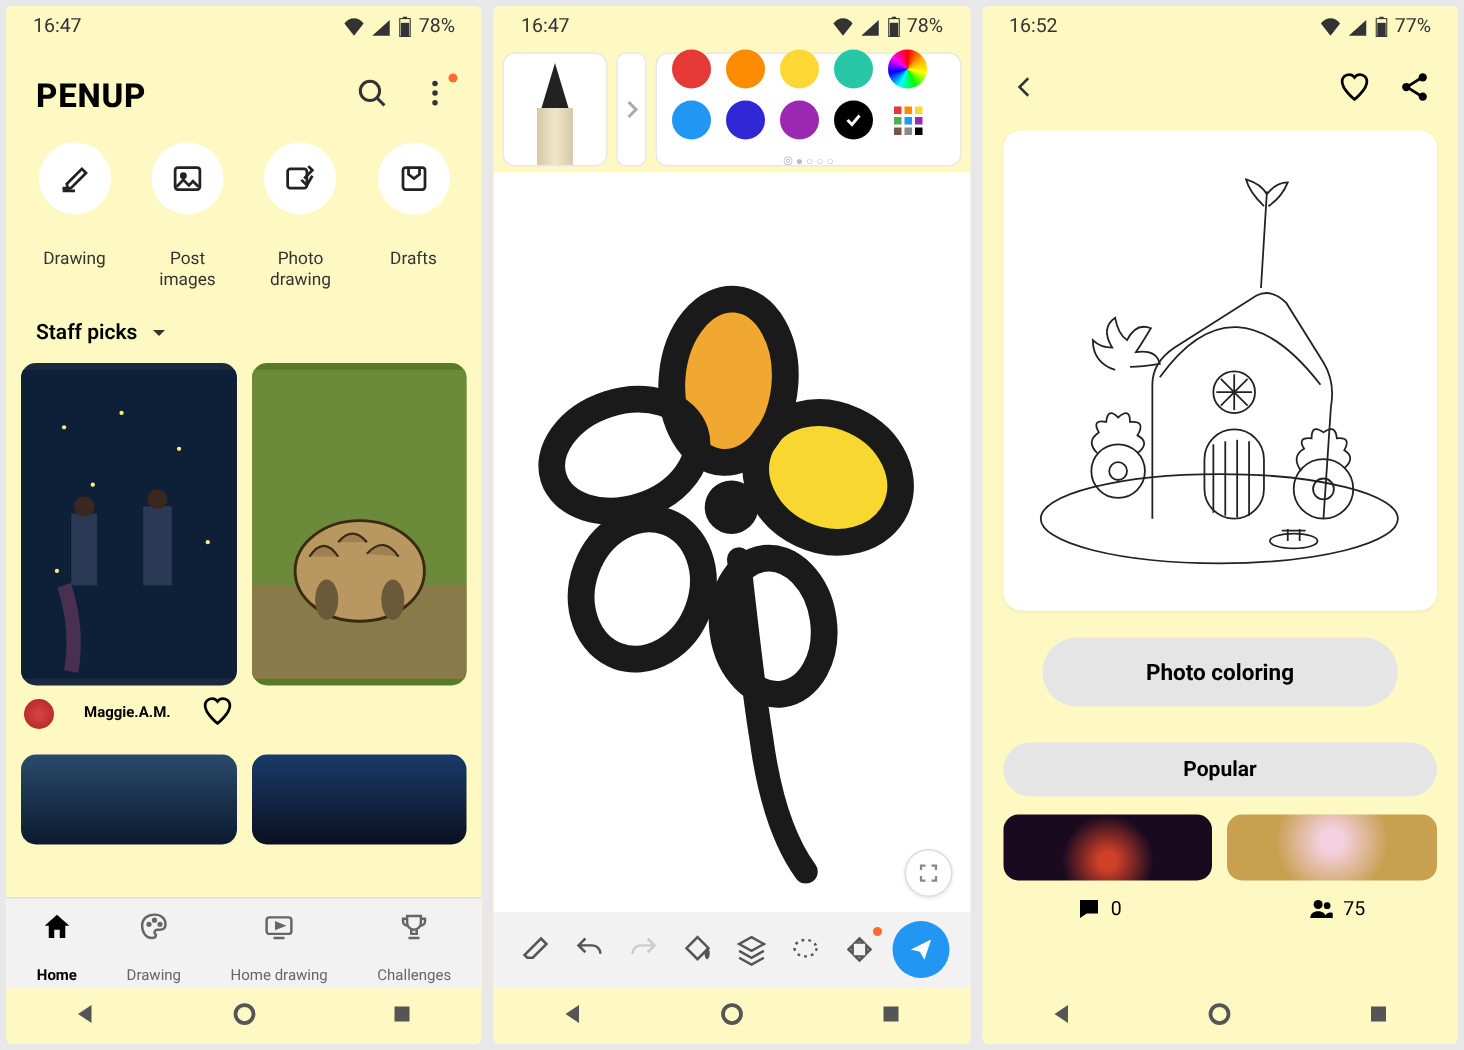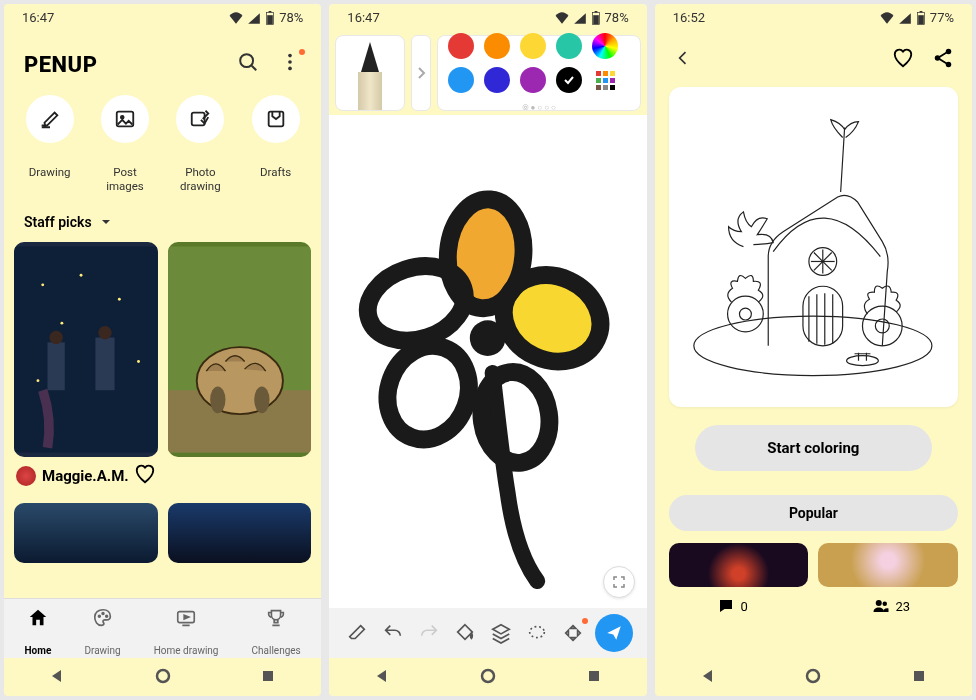--- a/index.html
+++ b/index.html
@@ -19,21 +19,21 @@
   .quick-actions { display: flex; justify-content: space-around; padding: 4px 8px 12px; }
   .qa-item { display: flex; flex-direction: column; align-items: center; gap: 22px; width: 66px; }
   .qa-circle { width: 48px; height: 48px; background: #fff; border-radius: 50%; display: flex; align-items: center; justify-content: center; }
   .qa-circle svg { width: 22px; height: 22px; }
   .qa-label { font-size: 11.5px; text-align: center; color: #333; line-height: 1.25; }
   .section-dd { display: flex; align-items: center; gap: 8px; padding: 8px 20px; font-size: 14px; font-weight: 600; }
   .gallery { display: grid; grid-template-columns: 1fr 1fr; gap: 10px; padding: 4px 10px; }
   .art-card { display: flex; flex-direction: column; }
   .art-img { width: 100%; height: 215px; border-radius: 10px; background: #1a2840; position:relative; overflow:hidden;}
   .art-meta { display: flex; align-items: center; justify-content: space-between; padding: 6px 2px; }
-  .art-user { display: flex; align-items: center; gap: 6px; font-size: 15px; font-weight: 700; }
+  .art-user { display: flex; align-items: center; gap: 20px; font-size: 10px; font-weight: 700; }
   .avatar-dot { width: 20px; height: 20px; border-radius: 50%; background: #c94; }
   .gallery2 { display: grid; grid-template-columns: 1fr 1fr; gap: 10px; padding: 4px 10px; }
   .art-img2 { height: 60px; border-radius: 10px; background: linear-gradient(#2a4a6a,#0b1a30); }
   .nav-bar { display: flex; justify-content: space-around; padding: 8px 4px 2px; background: #f2f2f2; border-top: 0.5px solid #ddd; }
   .nav-item { display: flex; flex-direction: column; align-items: center; gap: 16px; }
   .nav-item svg { width: 22px; height: 22px; }
   .nav-label { font-size: 10px; color: #666; }
   .nav-item.active .nav-label { color: #000; font-weight: 700; }
   .sys-nav { display: flex; justify-content: space-around; align-items: center; padding: 10px 0 8px; }
   .sys-nav .shape { width: 16px; height: 16px; }
@@ -438,21 +438,21 @@
         <path d="M195 218 Q188 208 197 203 Q192 195 202 196 Q202 186 210 192 Q218 186 219 196 Q229 195 224 204 Q232 209 224 216"></path>
         <circle cx="72" cy="218" r="18"></circle>
             <circle cx="72" cy="218" r="6"></circle>
         <path d="M58 206 Q50 198 59 192 Q54 183 64 185 Q65 175 72 182 Q80 175 80 185 Q91 184 85 194 Q94 199 85 206"></path>
         <path d="M70 150 Q55 145 55 130 Q60 135 68 135 Q60 122 70 115 Q72 126 78 130 Q84 118 94 122 Q88 132 84 138 Q98 136 100 146 Q88 148 80 148"></path>
         <ellipse cx="190" cy="265" rx="16" ry="5"></ellipse>
             <path d="M186 265 v-8 M194 265 v-8 M182 258 h16"></path>
         </g>
       </svg>
     </div>
-    <div class="start-btn">Start coloring</div>
+    <div class="start-btn">Photo coloring</div>
     <div class="tabs">
       <div class="tab active">Popular</div>
     </div>
     <div class="thumbs">
       <div class="thumb" style="background:radial-gradient(circle at 50% 70%, #d04028 8%, #1a0a20 40%)"></div>
       <div class="thumb thumb2" style="background:radial-gradient(circle at 50% 40%, #f4d0e0 10%, #c9a050 50%)"></div>
     </div>
     <div class="stats-bar">
       <div class="stat">
         <svg width="18" height="18" viewBox="0 0 24 24" fill="#000">
@@ -460,21 +460,21 @@
           </svg>
         <span>0</span>
       </div>
       <div class="stat">
         <svg width="18" height="18" viewBox="0 0 24 24" fill="#000">
             <circle cx="9" cy="8" r="4"></circle>
             <path d="M2 20c0-4 3-6 7-6s7 2 7 6z"></path>
             <circle cx="17" cy="9" r="3"></circle>
             <path d="M15 20c0-3 2-5 5-5 1 0 2 0 2 1v4z"></path>
           </svg>
-        <span>23</span>
+        <span>75</span>
       </div>
     </div>
   </div>
   <div class="sys-nav">
     <span><svg class="shape" viewBox="0 0 16 16">
           <path d="M12 2v12L3 8z" fill="#555"></path>
         </svg></span>
     <span><svg class="shape" viewBox="0 0 16 16">
           <circle cx="8" cy="8" r="6" fill="none" stroke="#555" stroke-width="2.5"></circle>
         </svg></span>

